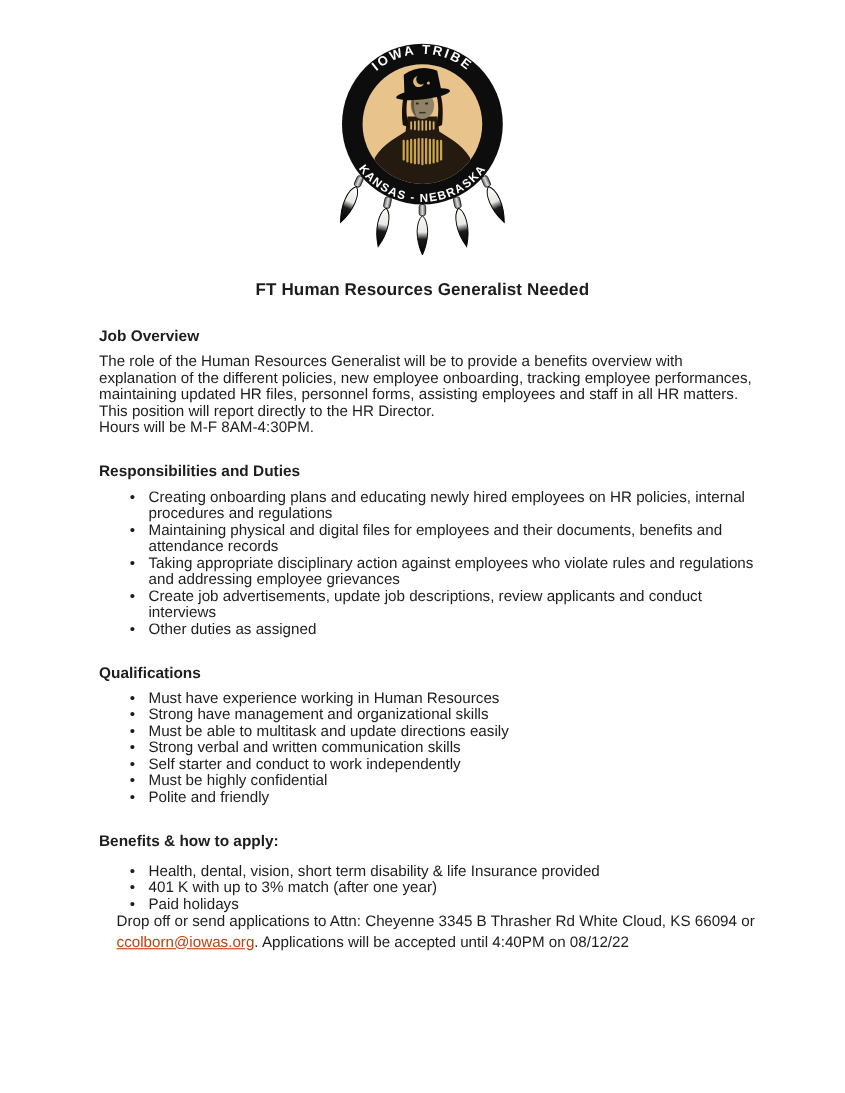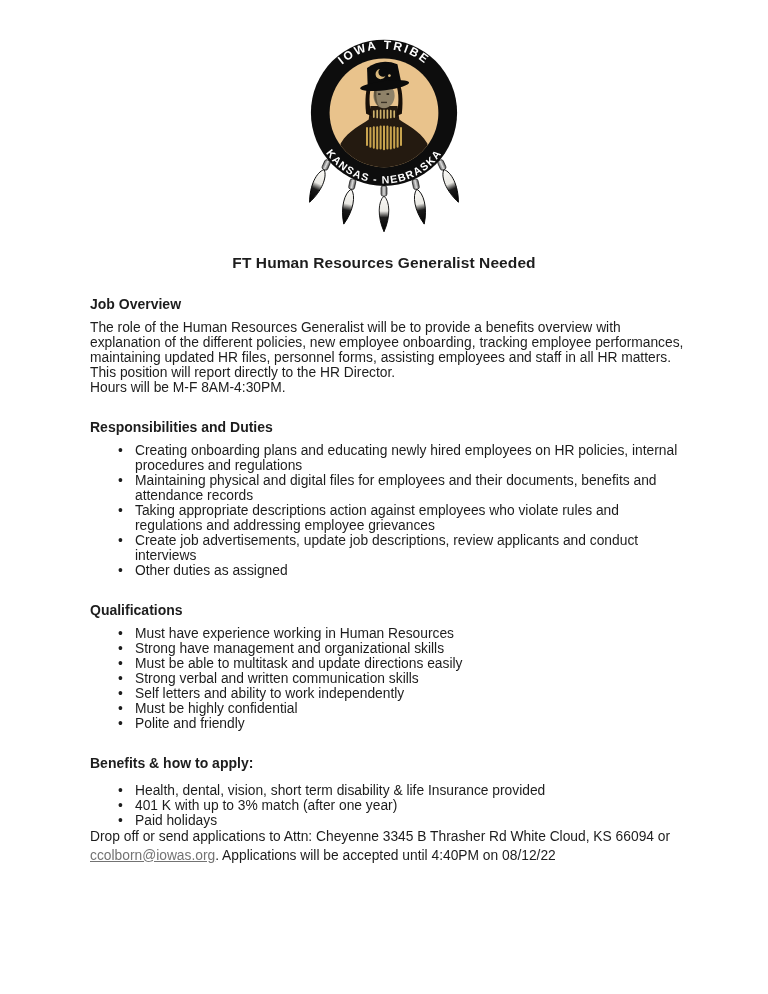--- a/index.html
+++ b/index.html
@@ -23,22 +23,22 @@
   }
   .section-heading.benefits { margin-bottom: 12px; }
   .body-text, .bullet-list { font-size: 13.8px; line-height: 15px; }
   .body-text { margin: 0; }
   .bullet-list { margin: 0; padding: 0 0 0 45px; list-style: none; }
   .bullet-list li { position: relative; }
   .bullet-list li::before {
     content: "\2022"; position: absolute; left: -17px; top: 0;
   }
   .closing { margin: 0; font-size: 13.8px; line-height: 18.6px; }
-  .closing .line { display: block; }
-  .email-link { color: #737373; text-decoration: underline; }
+  .closing .line { display: block; margin-left: 16px; }
+  .email-link { color: #c2410c; text-decoration: underline; }
 </style>
 </head>
 <body>
 
 <div class="page">
 
   <div class="logo-wrap">
     <svg width="170" height="204" viewBox="0 0 200 240" aria-hidden="true">
       <defs>
         <linearGradient id="featherGrad" x1="0" y1="0" x2="0" y2="1">
@@ -123,35 +123,35 @@
       <p class="body-text">The role of the Human Resources Generalist will be to provide a benefits overview with explanation of the different policies, new employee onboarding, tracking employee performances, maintaining updated HR files, personnel forms, assisting employees and staff in all HR matters. This position will report directly to the HR Director.</p>
       <p class="body-text">Hours will be M-F 8AM-4:30PM.</p>
     </section>
 
     <section>
       <div class="section-heading">Responsibilities and Duties</div>
       <ul class="bullet-list">
 
           <li>Creating onboarding plans and educating newly hired employees on HR policies, internal procedures and regulations</li>
           <li>Maintaining physical and digital files for employees and their documents, benefits and attendance records</li>
-          <li>Taking appropriate descriptions action against employees who violate rules and regulations and addressing employee grievances</li>
+          <li>Taking appropriate disciplinary action against employees who violate rules and regulations and addressing employee grievances</li>
           <li>Create job advertisements, update job descriptions, review applicants and conduct interviews</li>
           <li>Other duties as assigned</li>
         </ul>
     </section>
 
     <section>
       <div class="section-heading">Qualifications</div>
       <ul class="bullet-list">
 
       <li>Must have experience working in Human Resources</li>
           <li>Strong have management and organizational skills</li>
           <li>Must be able to multitask and update directions easily</li>
           <li>Strong verbal and written communication skills</li>
-          <li>Self letters and ability to work independently</li>
+          <li>Self starter and conduct to work independently</li>
           <li>Must be highly confidential</li>
           <li>Polite and friendly</li>
         </ul>
     </section>
 
     <section>
       <div class="section-heading benefits">Benefits &amp; how to apply:</div>
       <ul class="bullet-list">
 
       <li>Health, dental, vision, short term disability &amp; life Insurance provided</li>

